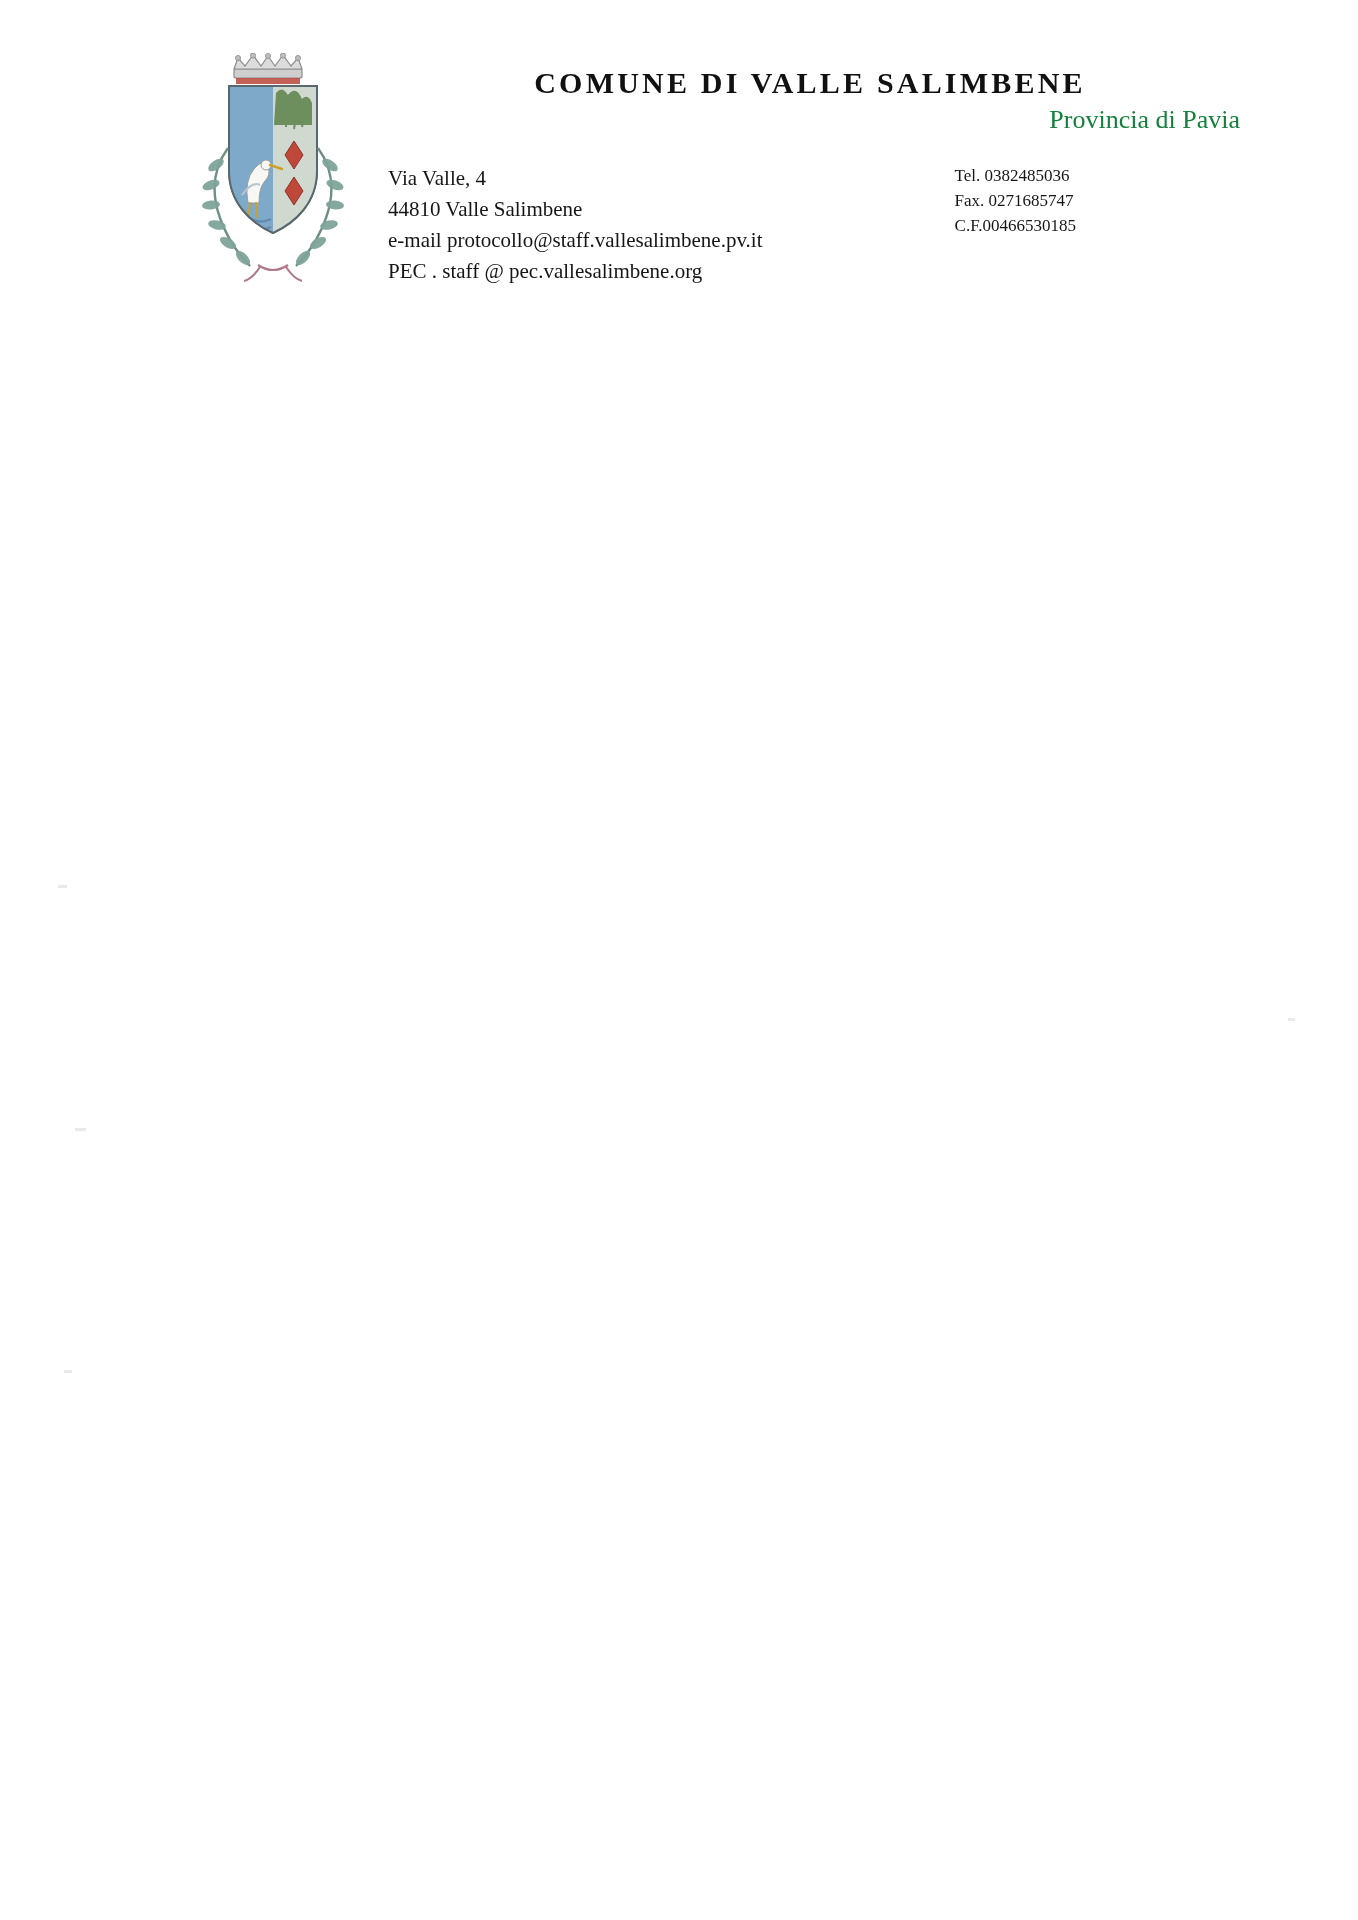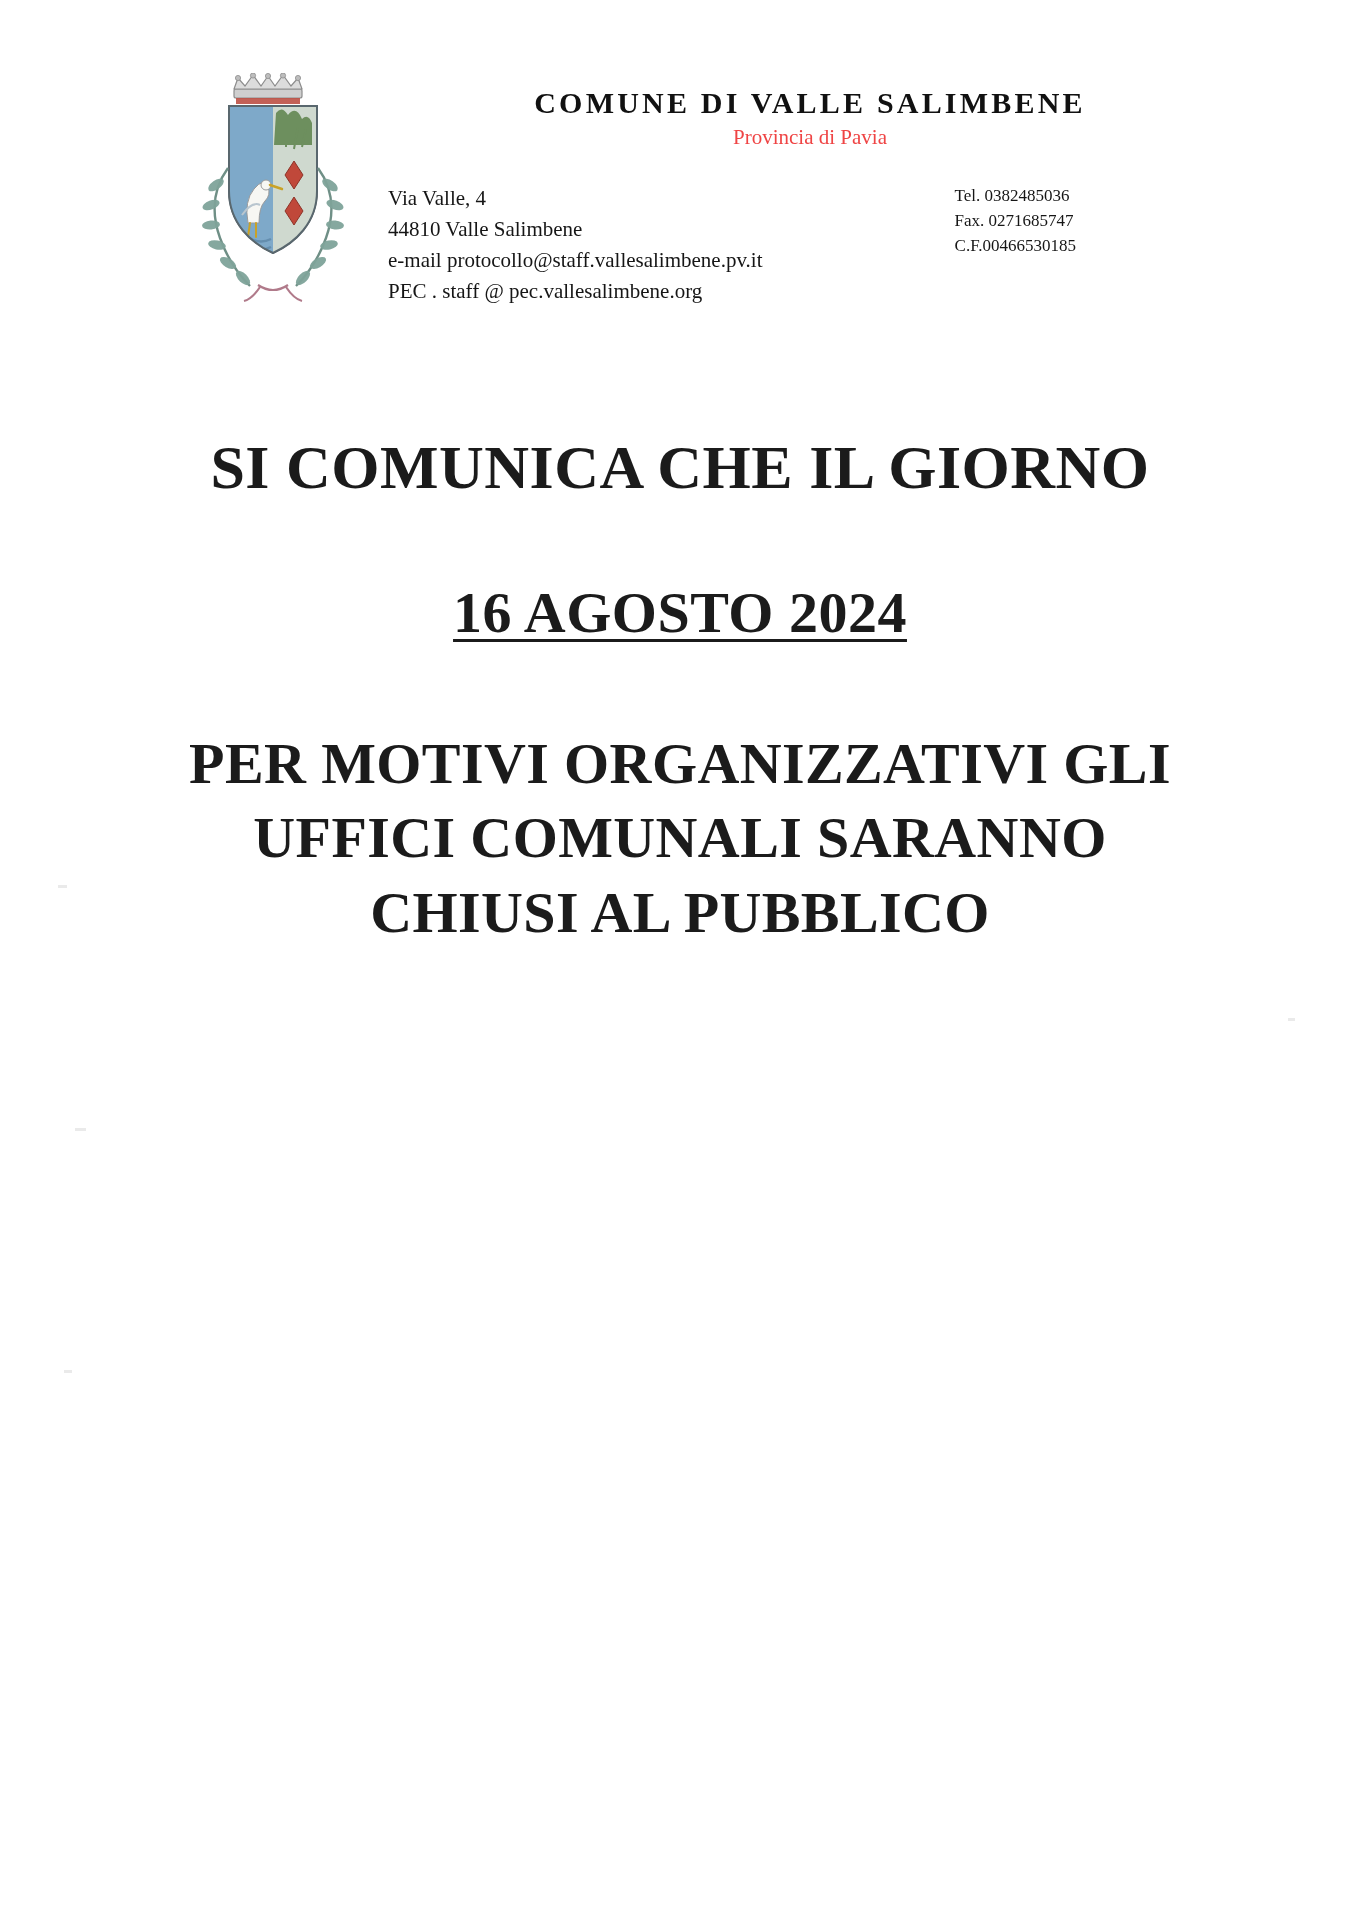--- a/index.html
+++ b/index.html
@@ -21,21 +21,21 @@
     position: relative;
     width: 1358px;
     height: 1920px;
     box-sizing: border-box;
   }
 
   
   .letterhead {
     position: absolute;
     left: 0;
-    top: 68px;
+    top: 48px;
     width: 1206px;
     height: 240px;
   }
 
   .crest {
     position: absolute;
     left: 198px;
     top: 5px;
     width: 150px;
     height: 235px;
@@ -57,23 +57,23 @@
     letter-spacing: 3.2px;
     color: #111;
     white-space: nowrap;
   }
 
   .head-sub {
     position: absolute;
     left: 380px;
     top: 57px;
     width: 860px;
-    text-align: center;
-    font-size: 21px;
-    color: #ef4444;
+    text-align: right;
+    font-size: 26px;
+    color: #15803d;
   }
 
   .addr-block {
     position: absolute;
     left: 388px;
     top: 115px;
     font-size: 21px;
     line-height: 1.48;
     color: #161616;
   }
@@ -242,25 +242,14 @@
     </div>
 
     <div class="contact-block">
       <div>Tel. 0382485036</div>
       <div>Fax. 0271685747</div>
       <div>C.F.00466530185</div>
     </div>
 
   </header>
 
-  <main class="notice">
-
-    <p class="notice-line-1">SI COMUNICA CHE IL GIORNO</p>
-
-    <p class="notice-date">
-      <span class="u">16 AGOSTO 2024</span>
-    </p>
-
-    <p class="notice-body">PER MOTIVI ORGANIZZATIVI GLI UFFICI COMUNALI SARANNO CHIUSI AL PUBBLICO</p>
-
-  </main>
 
 </div>
 
 </body></html>

